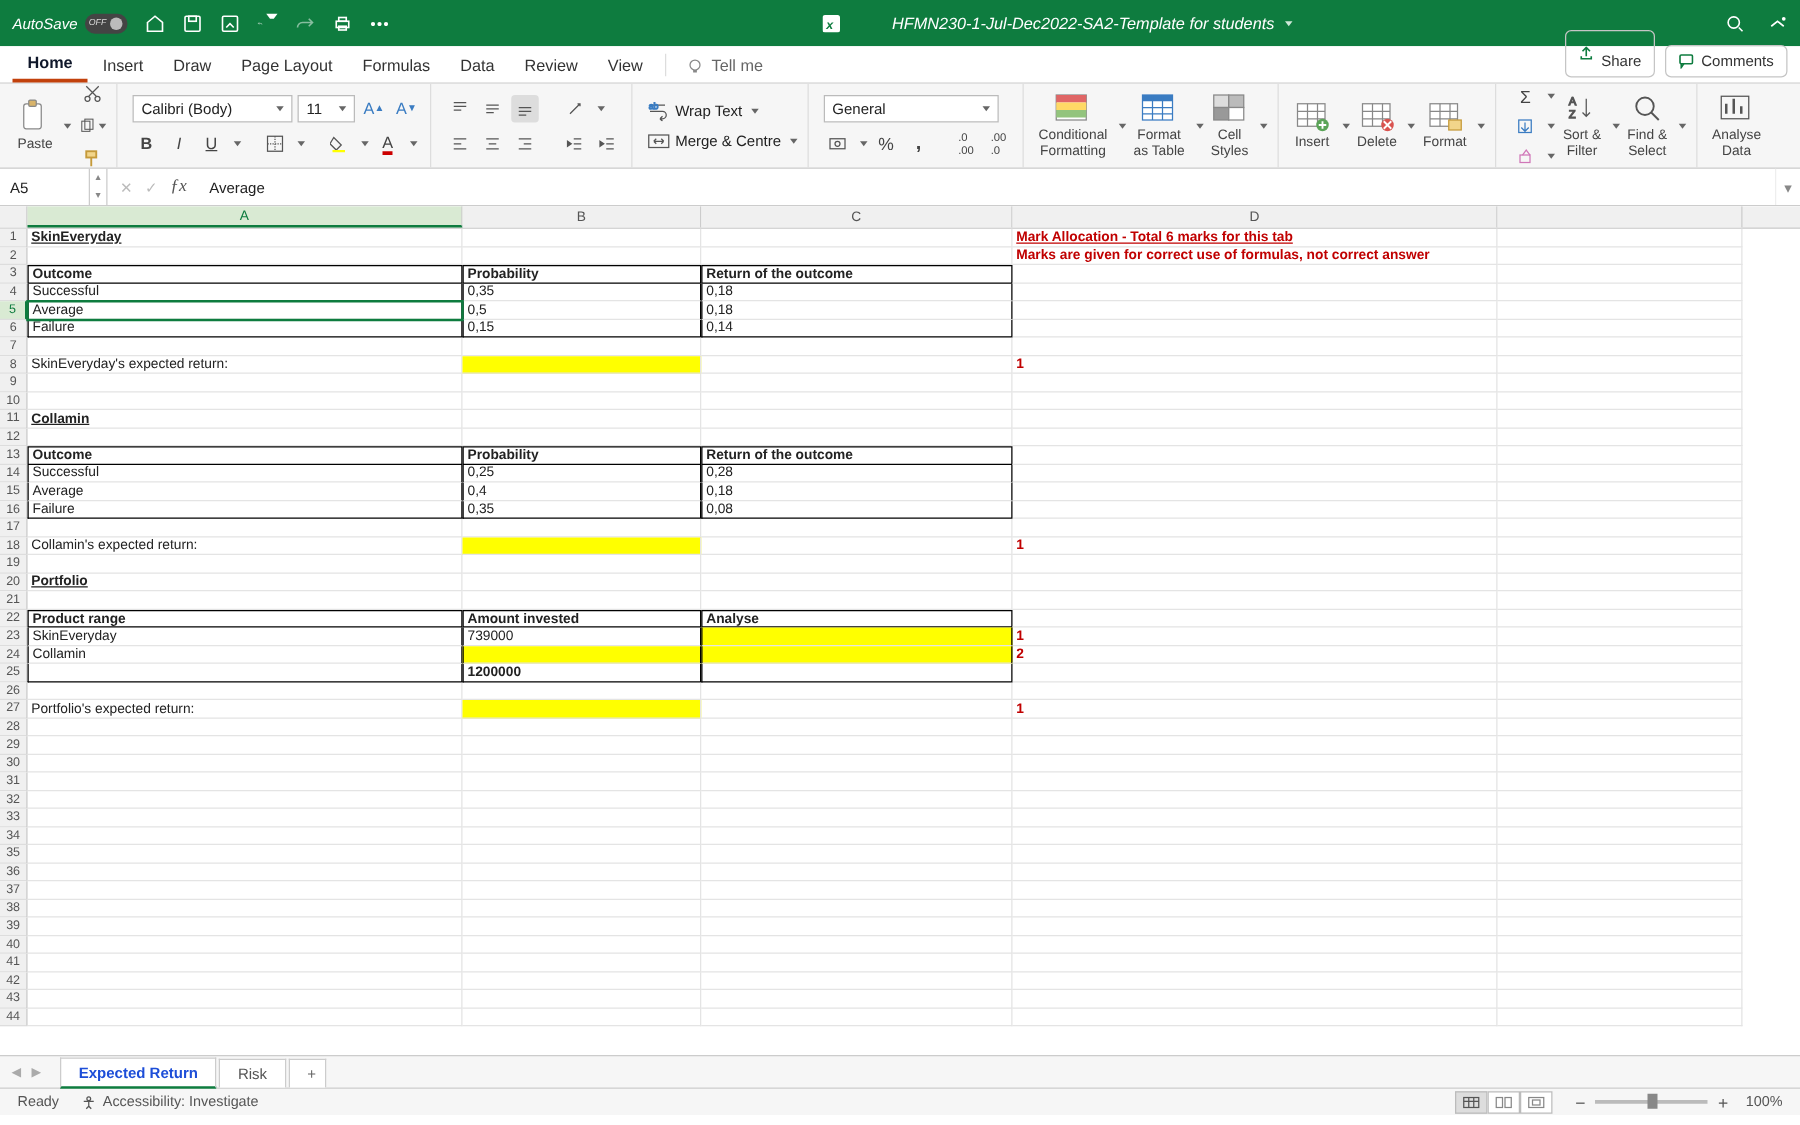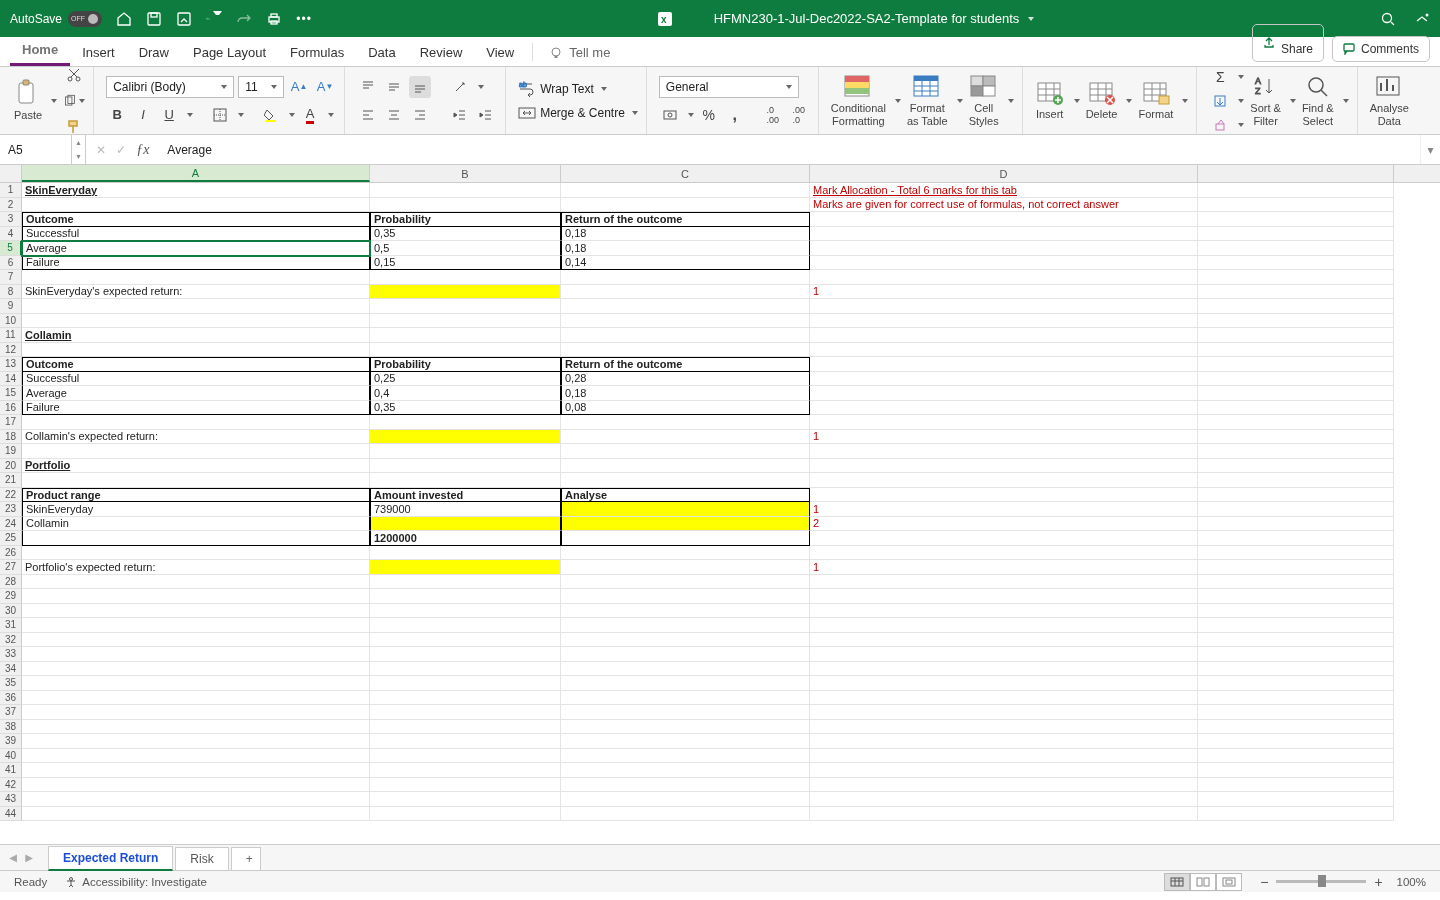--- a/index.html
+++ b/index.html
@@ -1,30 +1,30 @@
 <!DOCTYPE html>
 <html><head>
 <meta charset="utf-8">
 <style>
   * { box-sizing: border-box; margin: 0; padding: 0; font-family: -apple-system, "Segoe UI", Arial, sans-serif; }
   body { width: 1440px; height: 900px; overflow: hidden; background: #fff; font-size: 12px; color: #222; }
 
   
-  .titlebar { height: 37px; background: #0e7c3f; display: flex; align-items: center; color: #fff; padding: 0 10px; }
+  .titlebar { height: 37px; background: #0e7c3f; display: flex; align-items: center; color: #fff; padding: 0 10px; font-style: italic; }
   .titlebar .autosave { display: flex; align-items: center; gap: 6px; font-size: 12px; }
   .toggle { width: 34px; height: 16px; border-radius: 8px; background: #444; display: flex; align-items: center; padding-left: 2px; color:#bbb; font-size:7px; justify-content:flex-end; padding-right:4px; gap:3px;}
   .tb-icons { display: flex; gap: 14px; margin-left: 14px; align-items:center;}
   .tb-icons span, .tb-right span { display:inline-flex; width:16px; height:16px; align-items:center; justify-content:center; }
   .tb-center { flex: 1; display: flex; justify-content: center; align-items: center; gap: 6px; font-size: 13px; }
   .tb-right { display: flex; gap: 18px; align-items:center;}
 
   
   .ribbon-tabs { height: 30px; display: flex; align-items: flex-end; padding: 0 10px; border-bottom: 1px solid #ccc; background:#fff;}
   .ribbon-tabs .tab { padding: 6px 12px; font-size: 13px; color: #333; cursor: pointer; }
-  .ribbon-tabs .tab.active { color: #737373; font-weight: 600; border-bottom: 3px solid #701a75; }
+  .ribbon-tabs .tab.active { color: #0f172a; font-weight: 600; border-bottom: 3px solid #c2410c; }
   .ribbon-tabs .sep { width: 1px; height: 18px; background: #ddd; margin: 0 6px; align-self:center;}
   .ribbon-tabs .bulb { display:flex; align-items:center; gap:6px; color:#666; font-size:13px; padding:6px 10px;}
   .ribbon-tabs .spacer { flex: 1; }
   .share-btn, .comments-btn { border: 1px solid #c5c5c5; border-radius: 5px; padding: 5px 10px; font-size: 12px; display:flex; align-items:center; gap:6px; color:#0e7c3f; margin-bottom:4px;}
   .comments-btn { margin-left: 8px; }
 
   
   .ribbon { height: 68px; background: #f6f6f6; border-bottom: 1px solid #ccc; display: flex; align-items: center; padding: 0 6px; gap: 4px; }
   .rgroup { display: flex; align-items: center; height: 100%; padding: 0 8px; border-right: 1px solid #ddd; gap: 6px; }
   .rgroup:last-child { border-right: none; }
@@ -67,21 +67,21 @@
   .cC { width: 249px; }
   .cD { width: 388px; }
   .cE { width: 196px; }
   .bt { border-top:1px solid #000 !important; }
   .bb { border-bottom:1px solid #000 !important; }
   .bl { border-left:1px solid #000 !important; }
   .br { border-right:1px solid #000 !important; }
   .bold { font-weight:700; }
   .uline { text-decoration: underline; }
   .yellow { background: #ffff00; }
-  .redmark { color:#c00000; font-weight:400; }
+  .redmark { color:#c00000; font-weight:700; }
   .activecell { outline: 2px solid #0e7c3f; outline-offset:-1px; z-index:2; position:relative;}
 
   
   .sheetbar { height: 26px; border-top:1px solid #ccc; background:#f6f6f6; display:flex; align-items:center; padding:0 6px; gap:2px;}
   .navtri { width:14px; height:14px; display:flex; align-items:center; justify-content:center; color:#aaa; font-size:10px;}
   .sheet-tab { padding: 4px 14px; font-size:12px; background:#fff; border:1px solid #ccc; border-bottom:none; border-radius:0; margin-top:2px; color:#555;}
   .sheet-tab.active { color:#1d4ed8; font-weight:600; border-bottom:2px solid #0e7c3f; background:#fff;}
   .sheet-add { width:24px; text-align:center; color:#666;}
 
   

